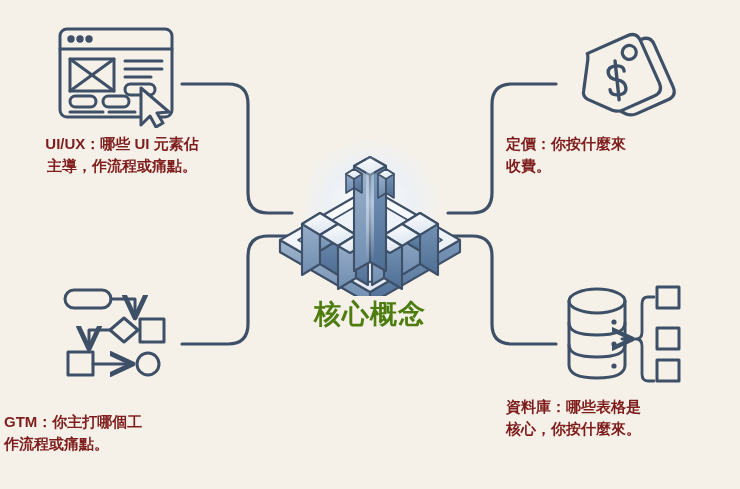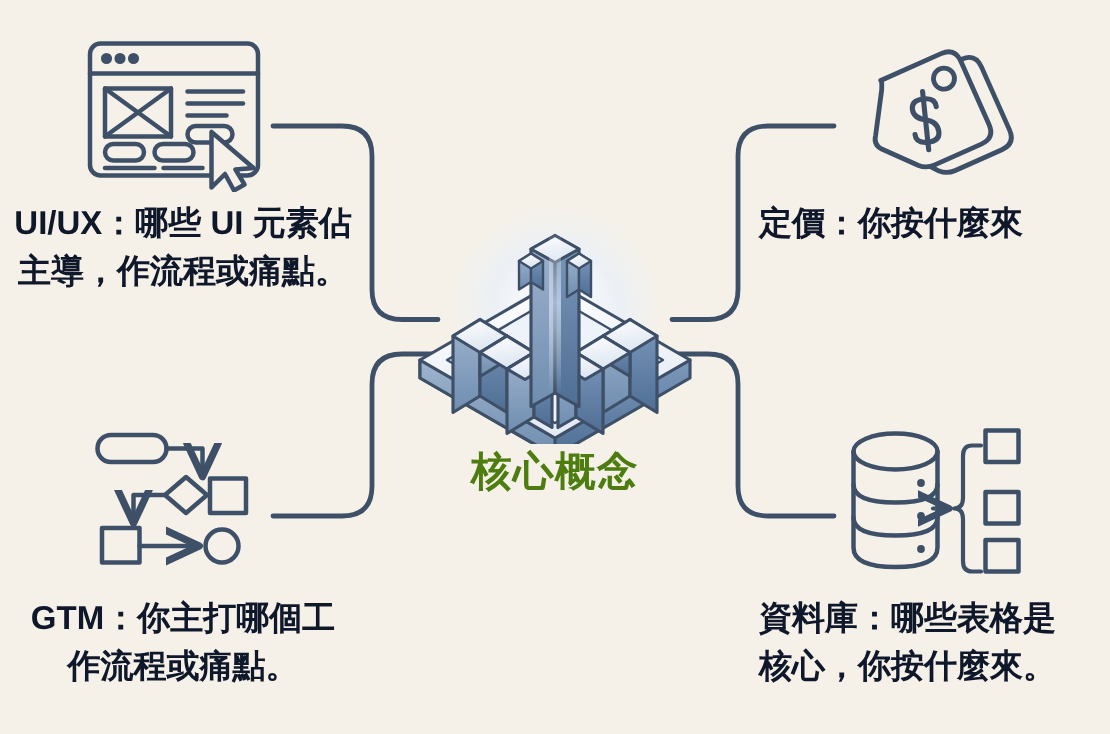--- a/index.html
+++ b/index.html
@@ -66,34 +66,34 @@
 
   
   .leaf {
     position: absolute;
   }
   .leaf-icon {
     position: absolute;
   }
   .leaf-text {
     position: absolute;
-    font-size: 22px;
+    font-size: 15px;
     font-weight: bold;
     line-height: 1.45;
-    color: #0f172a;
+    color: #7f1d1d;
   }
 
   .leaf-ui .leaf-icon   { left: 57px;  top: 26px; }
   .leaf-ui .leaf-text   { left: 4px;   top: 133px; width: 236px; text-align: center; }
 
   .leaf-price .leaf-icon { left: 566px; top: 28px; }
   .leaf-price .leaf-text { left: 506px; top: 133px; width: 228px; }
 
   .leaf-gtm .leaf-icon  { left: 62px;  top: 286px; }
-  .leaf-gtm .leaf-text  { left: 4px;   top: 396px; width: 236px; text-align: center; }
+  .leaf-gtm .leaf-text  { left: 4px;   top: 411px; width: 236px; text-align: left; }
 
   .leaf-db .leaf-icon   { left: 564px; top: 285px; }
   .leaf-db .leaf-text   { left: 506px; top: 396px; width: 228px; }
 
   .txt-line { display: block; white-space: nowrap; }
 </style>
 </head>
 <body>
 
 <div id="canvas">
@@ -235,20 +235,21 @@
         <circle cx="73" cy="30" r="7"></circle>
 
         <g transform="rotate(18 50 52)">
           <path d="M 58 42 Q 58 36 50 36 Q 42 36 42 42 Q 42 48 50 50 Q 58 52 58 59 Q 58 65 50 65 Q 42 65 42 59" stroke-width="3.4"></path>
           <line x1="50" y1="31" x2="50" y2="70" stroke-width="3.4"></line>
         </g>
       </g>
     </svg>
     <div class="leaf-text">
       <span class="txt-line">定價：你按什麼來</span>
+      <span class="txt-line">收費。</span>
     </div>
   </div>
 
   <div class="leaf leaf-gtm">
     <svg class="leaf-icon" width="122" height="96" viewBox="0 0 122 96">
       <defs>
         <marker id="arrFlow" markerWidth="9" markerHeight="9" refX="7.2" refY="4.5" orient="auto" markerUnits="strokeWidth">
           <path d="M 0 1 L 7.5 4.5 L 0 8" fill="none" stroke="#3e5068" stroke-width="1.6" stroke-linecap="round" stroke-linejoin="round"></path>
         </marker>
       </defs>

